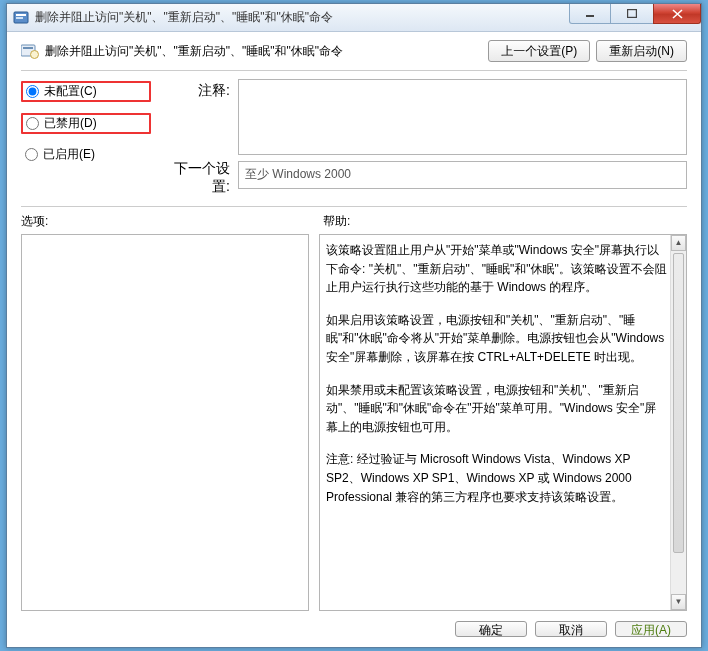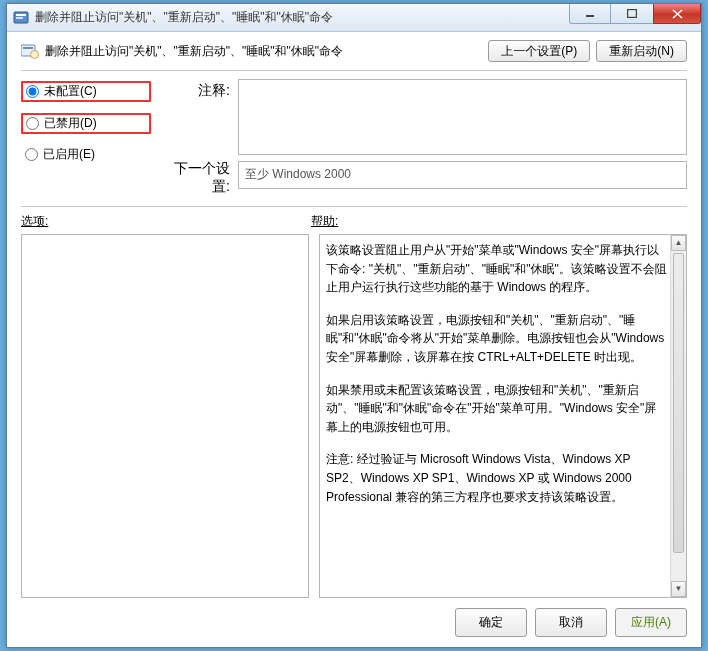--- a/index.html
+++ b/index.html
@@ -111,21 +111,21 @@
 .platform-box {
   width: 100%; height: 28px;
   border: 1px solid #b5b5b5;
   padding: 4px 6px;
   font-size: 12px;
   color: #555;
   background: #fff;
   overflow: hidden;
 }
 .divider2 { border-top: 1px solid #ccc; margin: 10px 0 6px 0; }
-.panels-header { display: flex; gap: 2px; font-size: 12px; margin-bottom: 4px; text-decoration: underline; }
+.panels-header { display: flex; gap: 14px; font-size: 12px; margin-bottom: 4px; }
 .panels-header > div:first-child { width: 288px; }
 .panels {
   display: flex;
   gap: 10px;
   flex: 1;
   min-height: 0;
 }
 .options-panel {
   width: 288px;
   border: 1px solid #b5b5b5;
@@ -165,21 +165,21 @@
   border: 1px solid #b8b8b8;
   border-radius: 2px;
 }
 .footer {
   display: flex;
   justify-content: flex-end;
   gap: 8px;
   padding-top: 10px;
 }
 .footer button {
-  width: 72px; height: 29px;
+  width: 72px; height: 16px;
   font-size: 12px;
   background: linear-gradient(#fdfdfd,#eaeaea);
   border: 1px solid #9a9a9a;
   border-radius: 3px;
   cursor: pointer;
 }
 .footer button:disabled {
   color: #4d7c0f;
   background: #f3f3f3;
 }

